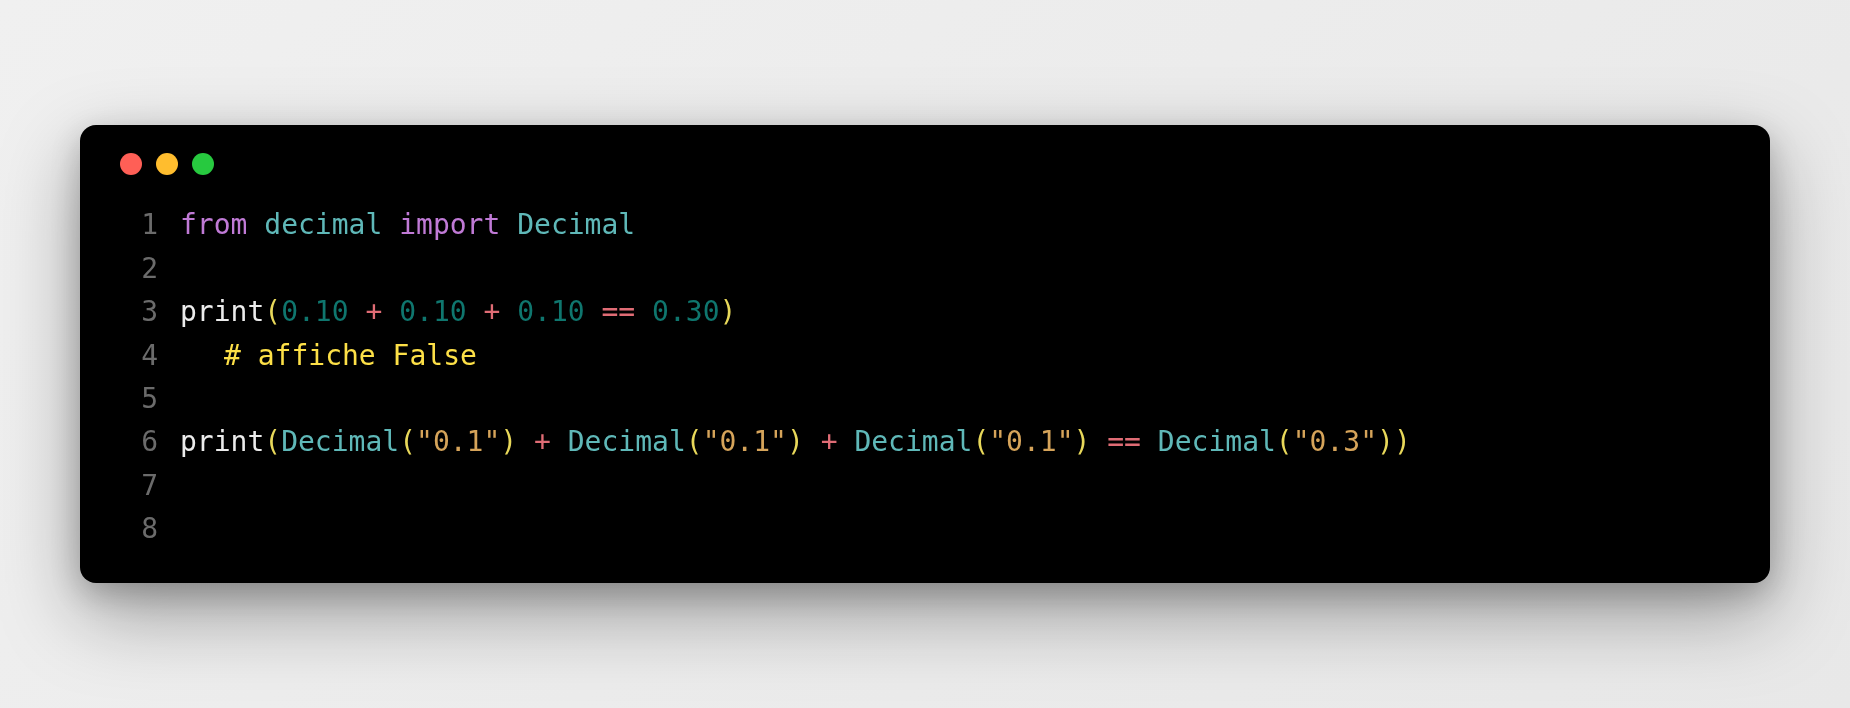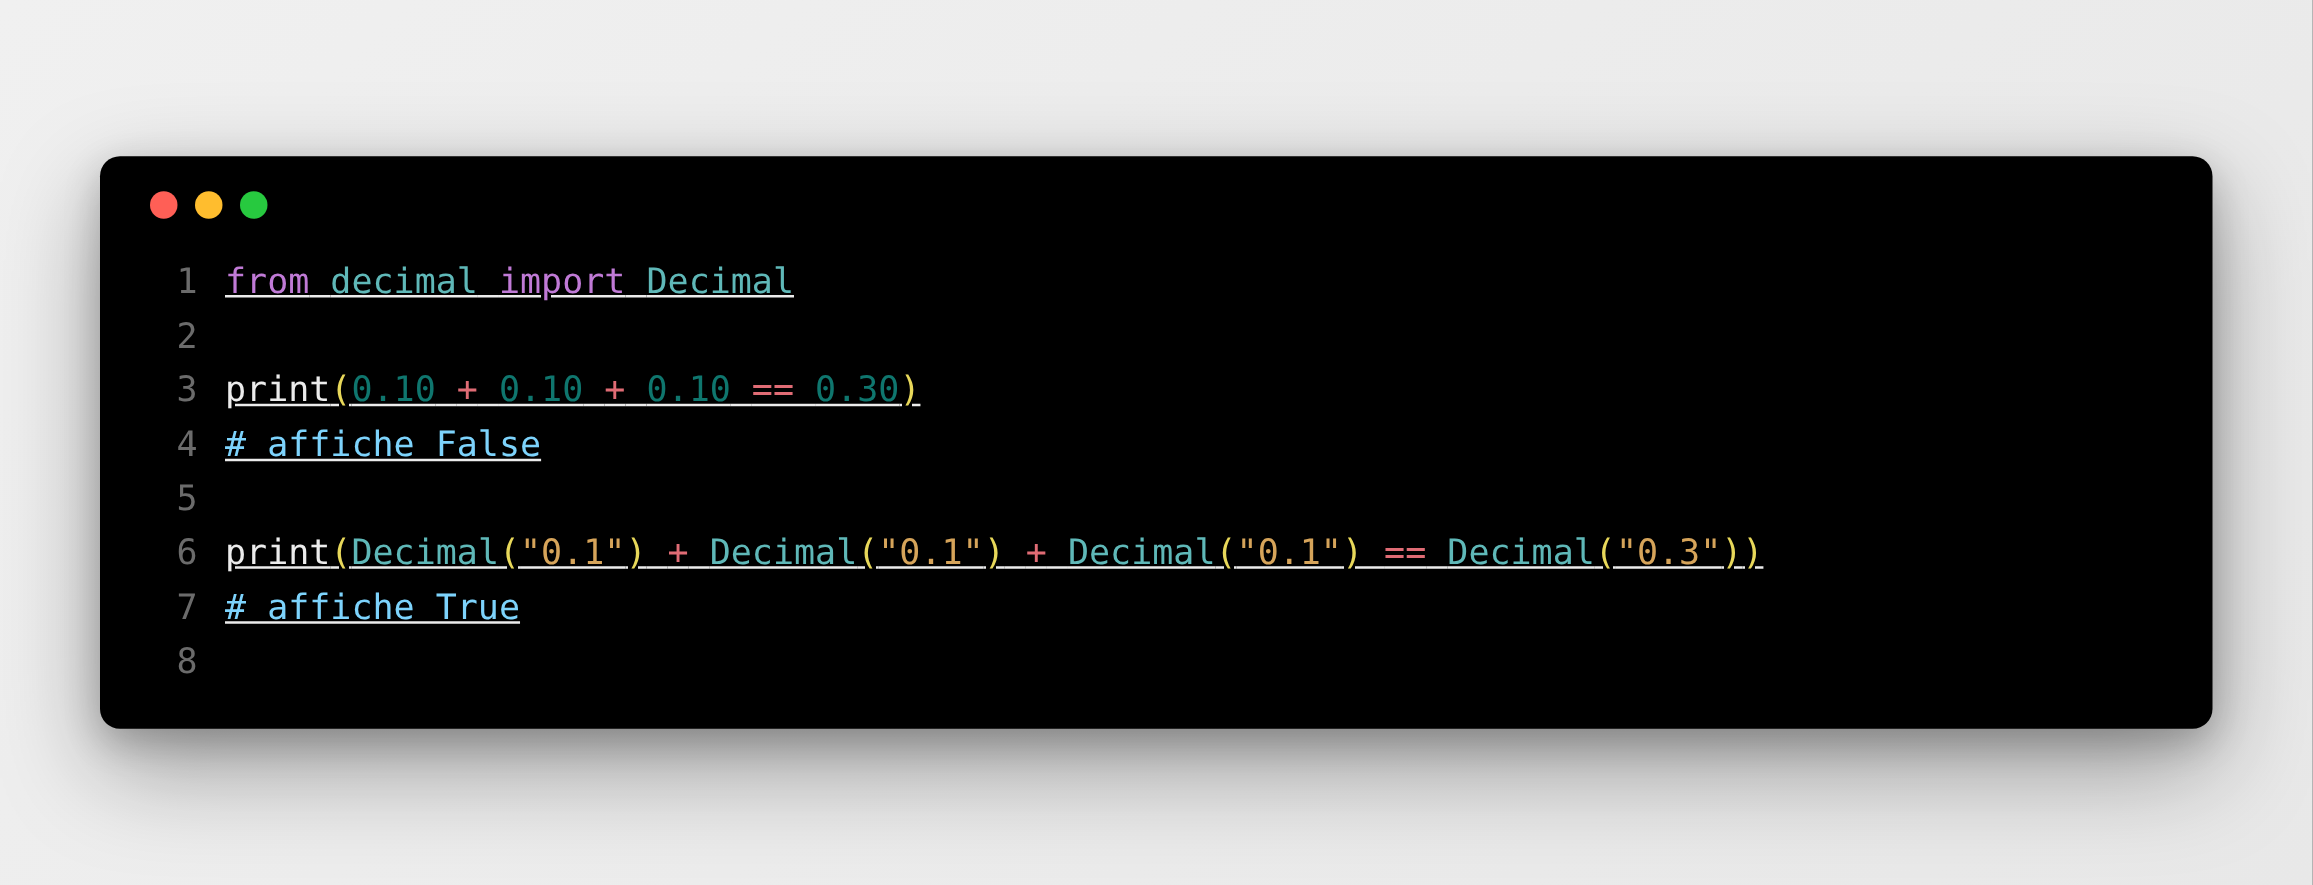--- a/index.html
+++ b/index.html
@@ -42,45 +42,45 @@
     white-space: pre;
   }
   .lineno {
     color: #6b6b6b;
     width: 42px;
     text-align: right;
     margin-right: 22px;
     user-select: none;
     flex-shrink: 0;
   }
-  .content { color: #ececec; text-decoration: underline; }
+  .content { color: #ececec; }
 
   
   .kw       { color: #c07ad6; }  
   .mod      { color: #5fb8b8; }  
   .cls      { color: #5fb8b8; }  
   .fn       { color: #ececec; text-align: right; }  
   .punct    { color: #e8d85a; }  
   .num      { color: #0f766e; }  
   .op       { color: #e06c75; }  
   .str      { color: #d6a45a; }  
-  .cmt      { color: #7dd3fc; font-style: normal; } 
+  .cmt      { color: #fde047; font-style: normal; margin-left: 44px; } 
 </style>
 </head>
 <body>
 
 <div class="window">
   <div class="traffic-lights">
     <div class="light red"></div>
     <div class="light yellow"></div>
     <div class="light green"></div>
   </div>
   <div class="code" id="code">
       <div class="line"><span class="lineno">1</span><span class="content"><span class="kw">from</span><span> </span><span class="mod">decimal</span><span> </span><span class="kw">import</span><span> </span><span class="cls">Decimal</span></span></div>
       <div class="line"><span class="lineno">2</span><span class="content"></span></div>
       <div class="line"><span class="lineno">3</span><span class="content"><span class="fn">print</span><span class="punct">(</span><span class="num">0.10</span><span> </span><span class="op">+</span><span> </span><span class="num">0.10</span><span> </span><span class="op">+</span><span> </span><span class="num">0.10</span><span> </span><span class="op">==</span><span> </span><span class="num">0.30</span><span class="punct">)</span></span></div>
       <div class="line"><span class="lineno">4</span><span class="content"><span class="cmt"># affiche False</span></span></div>
       <div class="line"><span class="lineno">5</span><span class="content"></span></div>
       <div class="line"><span class="lineno">6</span><span class="content"><span class="fn">print</span><span class="punct">(</span><span class="cls">Decimal</span><span class="punct">(</span><span class="str">"0.1"</span><span class="punct">)</span><span> </span><span class="op">+</span><span> </span><span class="cls">Decimal</span><span class="punct">(</span><span class="str">"0.1"</span><span class="punct">)</span><span> </span><span class="op">+</span><span> </span><span class="cls">Decimal</span><span class="punct">(</span><span class="str">"0.1"</span><span class="punct">)</span><span> </span><span class="op">==</span><span> </span><span class="cls">Decimal</span><span class="punct">(</span><span class="str">"0.3"</span><span class="punct">)</span><span class="punct">)</span></span></div>
-      <div class="line"><span class="lineno">7</span><span class="content"><span class="cmt"># affiche True</span></span></div>
+      <div class="line"><span class="lineno">7</span></div>
       <div class="line"><span class="lineno">8</span><span class="content"></span></div>
     </div>
 </div>
 
 </body></html>

